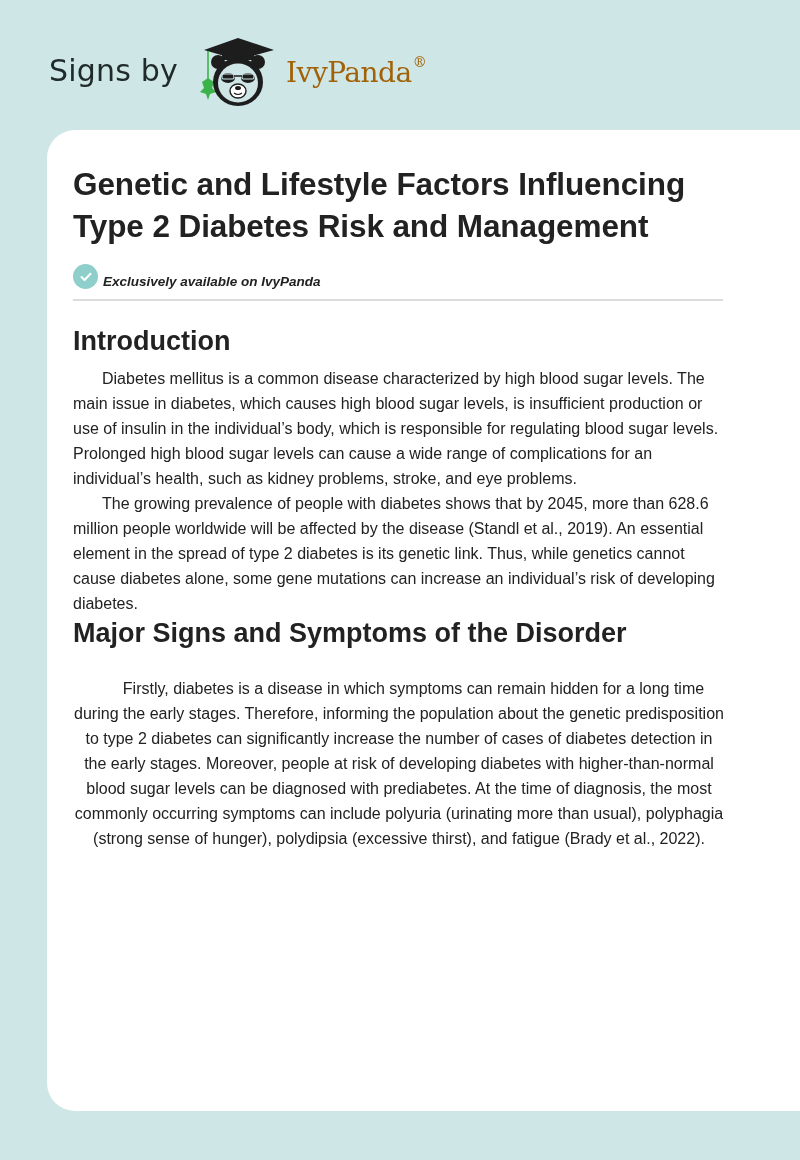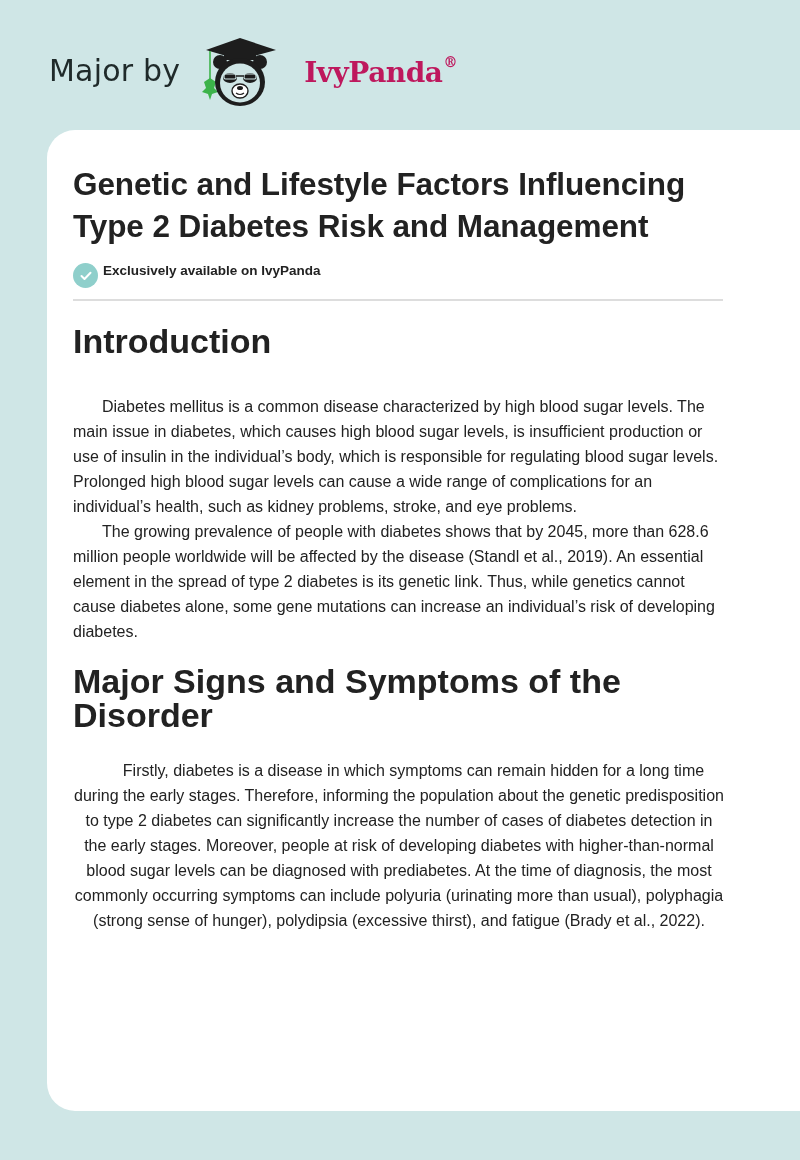--- a/index.html
+++ b/index.html
@@ -29,24 +29,24 @@
       position: relative;
       top: -4px;
     }
     .panda {
       width: 88px;
       height: 76px;
       display: block;
     }
     .wordmark {
       font-family: "DejaVu Serif", serif;
-      font-weight: bold;
+      font-weight: normal;
       font-size: 28px;
-      color: #be185d;
-      margin-left: 20px;
+      color: #a16207;
+      margin-left: 4px;
       position: relative;
       top: -2px;
       letter-spacing: -0.5px;
     }
     .wordmark sup {
       font-size: 14px;
       position: relative;
       top: -4px;
       margin-left: 1px;
     }
@@ -69,23 +69,24 @@
     .title {
       margin: 0;
       font-size: 31.5px;
       line-height: 42px;
       font-weight: bold;
       color: #222;
       letter-spacing: -0.1px;
     }
     .exclusive {
       display: flex;
-      align-items: flex-start;
+      align-items: flex-end;
       margin-top: 16px;
       height: 26px;
+      font-style: italic;
     }
     .check {
       width: 25px;
       height: 25px;
       border-radius: 50%;
       background: #8fcfcb;
       display: flex;
       align-items: center;
       justify-content: center;
       margin-right: 5px;
@@ -96,43 +97,43 @@
       color: #222;
     }
     .divider {
       height: 2px;
       background: #dddddd;
       margin-top: 10px;
       width: 650px;
     }
     h2 {
       margin: 0;
-      font-size: 34px;
+      font-size: 27px;
       line-height: 34px;
       font-weight: bold;
       color: #222;
     }
     .h-intro { margin-top: 23px; }
-    .h-major { margin-top: 20px; }
+    .h-major { }
     p {
       margin: 0;
       font-size: 16px;
       line-height: 25px;
       color: #222;
       text-indent: 29px;
     }
-    .h-intro + p { margin-top: 36px; }
+    .h-intro + p { margin-top: 8px; }
     .h-major + p { margin-top: 26px; text-align: center; }
     p + p { }
   </style>
 </head>
 <body>
 
 <div class="brand">
-  <span class="essay-by">Major by</span>
+  <span class="essay-by">Signs by</span>
   <svg class="panda" viewBox="0 0 88 76" xmlns="http://www.w3.org/2000/svg">
 
     <polygon points="10,14 44,2 80,14 44,24" fill="#1d1d1d"></polygon>
     <rect x="28" y="14" width="32" height="10" fill="#1d1d1d"></rect>
 
     <line x1="14" y1="15" x2="14" y2="44" stroke="#3cb34a" stroke-width="1.6"></line>
 
     <path d="M14 42 L8 46 L10 52 L6 56 L12 58 L14 64 L16 58 L22 56 L18 52 L20 46 Z" fill="#3cb34a"></path>
 
     <circle cx="24" cy="26" r="7" fill="#1d1d1d"></circle>

